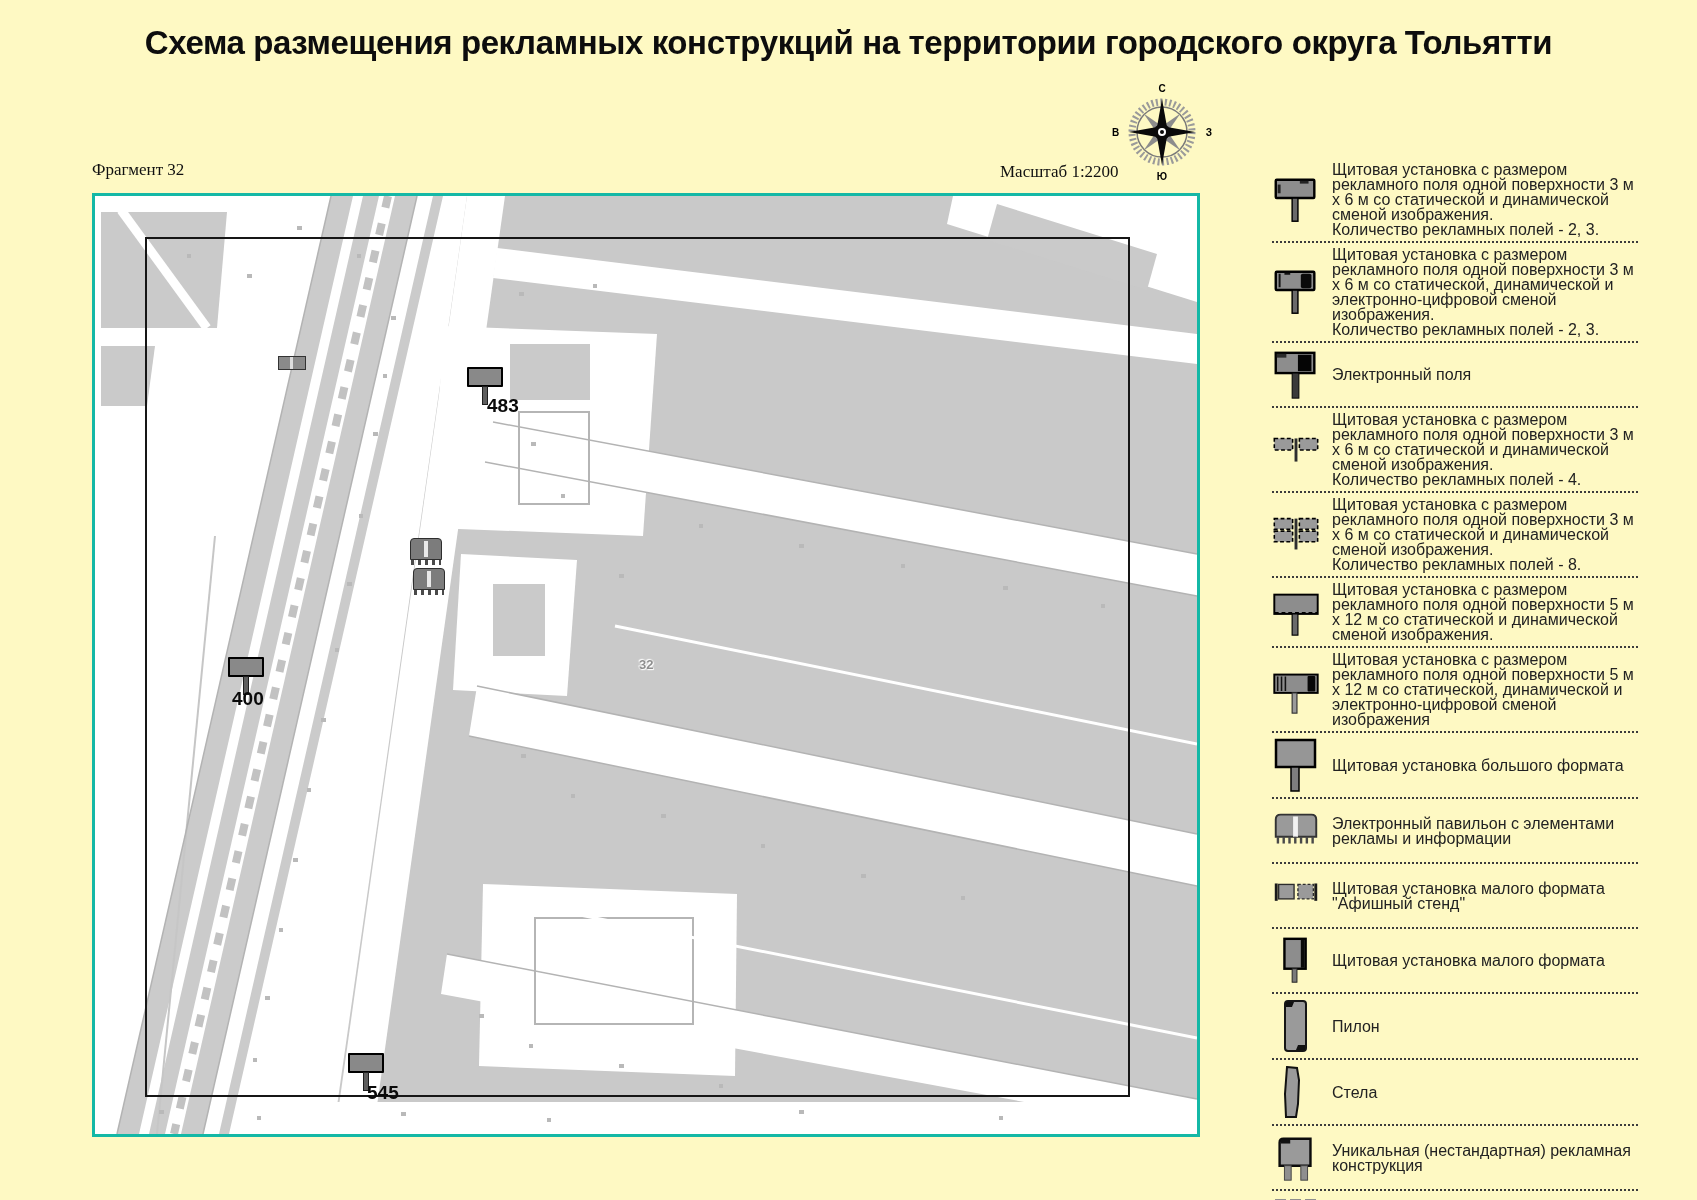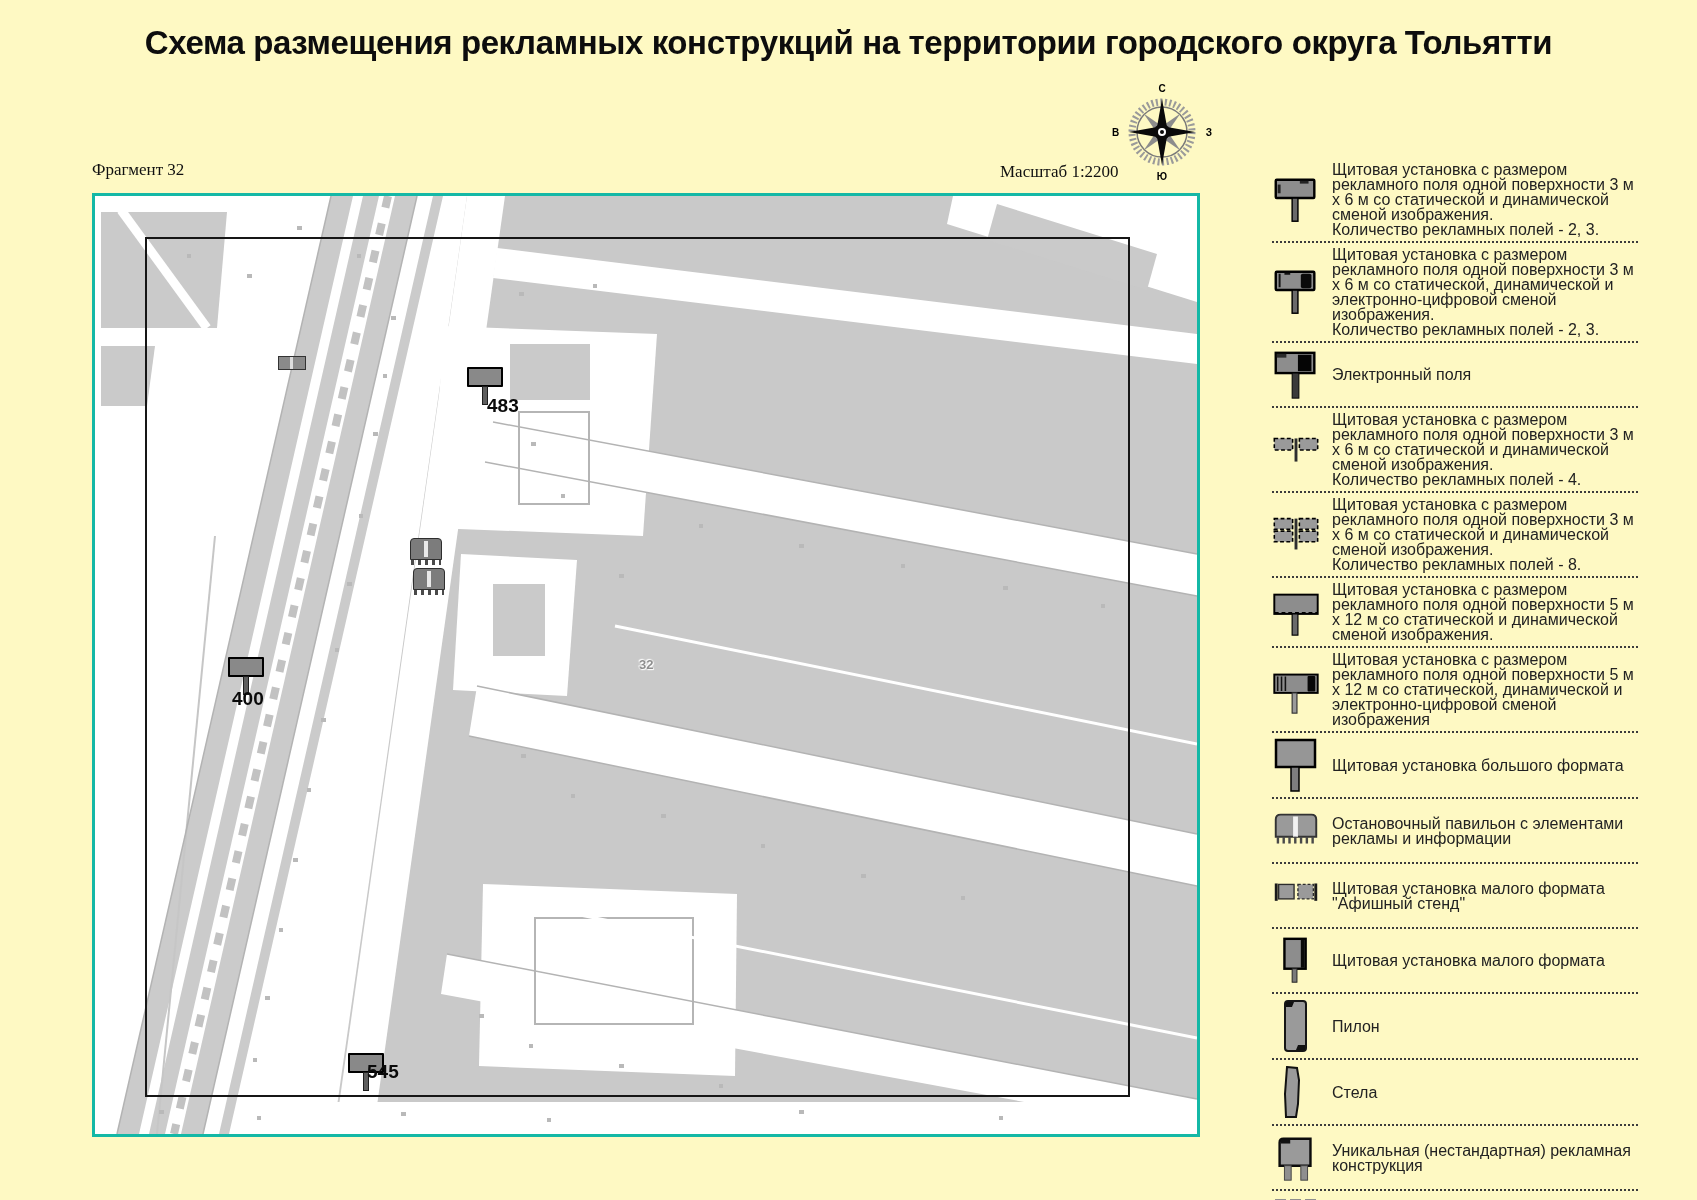--- a/index.html
+++ b/index.html
@@ -181,21 +181,21 @@
 
     <div class="bb-marker" style="left:133px;top:461px;">
       <div class="bb-board"></div>
       <div class="bb-pole"></div>
       <div class="bb-label" style="left:4px;top:31px;">400</div>
     </div>
 
     <div class="bb-marker" style="left:253px;top:857px;">
       <div class="bb-board"></div>
       <div class="bb-pole"></div>
-      <div class="bb-label" style="left:19px;top:8px;">545</div>
+      <div class="bb-label" style="left:19px;top:29px;">545</div>
     </div>
 
     <div class="bus-stop" style="left:315px;top:342px;"></div>
     <div class="bus-stop" style="left:318px;top:372px;"></div>
     <div class="mini-stand" style="left:183px;top:160px;"></div>
 
     <div class="area-number" style="left:544px;top:461px;">32</div>
   </div>
 
   <div class="legend">
@@ -331,21 +331,21 @@
               <rect x="10" y="34" width="2.5" height="7"></rect>
             <rect x="16" y="34" width="2.5" height="7"></rect>
               <rect x="22" y="34" width="2.5" height="7"></rect>
             <rect x="28" y="34" width="2.5" height="7"></rect>
               <rect x="34" y="34" width="2.5" height="7"></rect>
             <rect x="40" y="34" width="2.5" height="7"></rect>
           </g>
         </svg>
       </div>
       <div class="ltext">
-        <span>Остановочный павильон с элементами рекламы и информации</span>
+        <span>Электронный павильон с элементами рекламы и информации</span>
         <span class="lcount"></span>
       </div>
     </div>
 
     <div class="lrow">
       <div class="licon">
         <svg width="48" height="54" viewBox="0 0 48 56">
           <rect x="2" y="15" width="3" height="18" fill="#1a1a1a"></rect>
           <rect x="43" y="15" width="3" height="18" fill="#1a1a1a"></rect>
           <rect x="6" y="16" width="16" height="15" fill="#9a9a9a" stroke="#2c2c2c" stroke-width="1.4"></rect>

